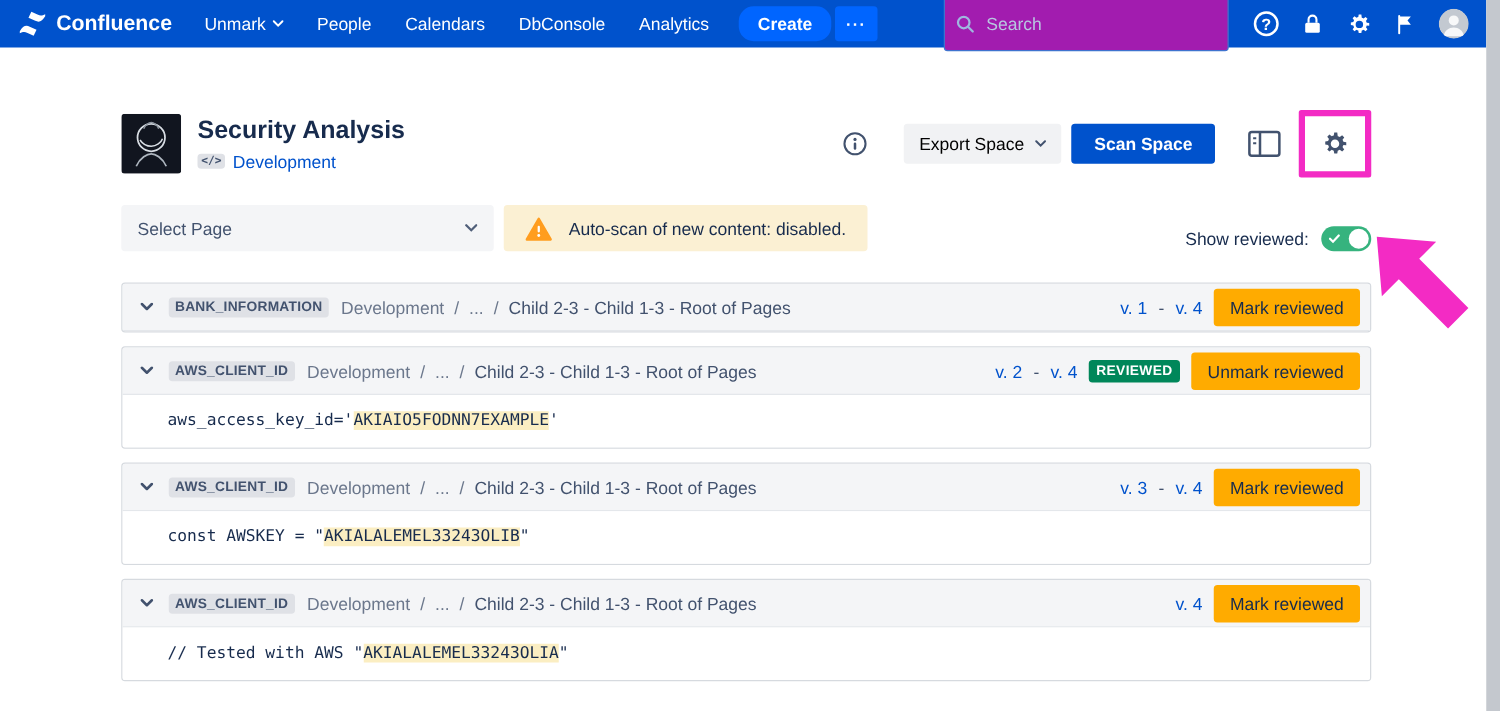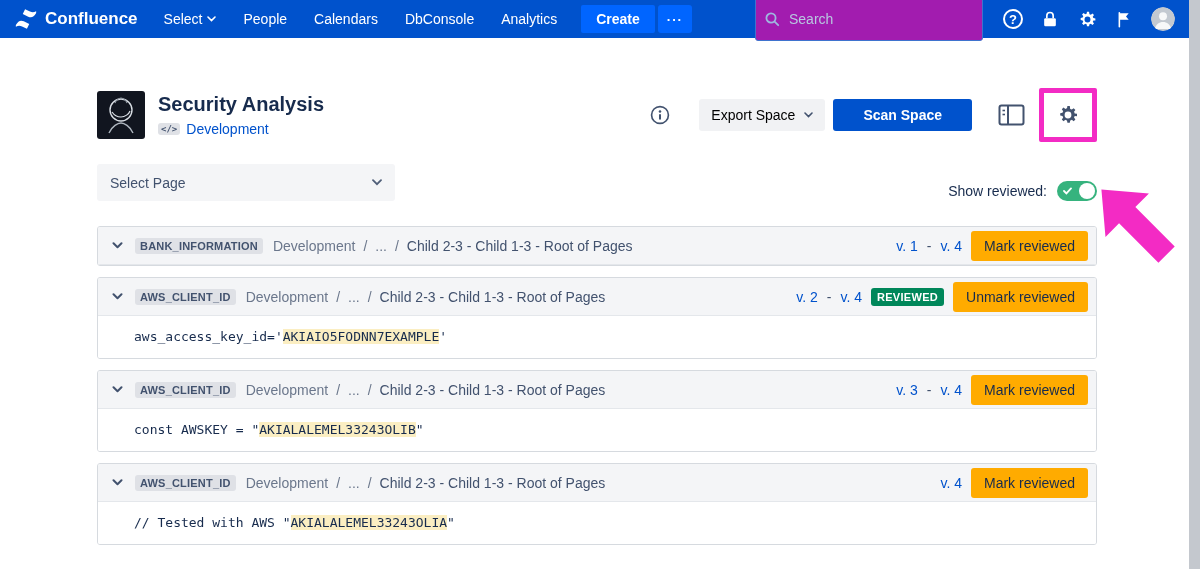--- a/index.html
+++ b/index.html
@@ -5,21 +5,21 @@
   * { box-sizing: border-box; }
   html, body { margin:0; padding:0; }
   body { width:1200px; height:569px; background:#c4c8ce; font-family:"Liberation Sans", sans-serif; overflow:hidden; position:relative; }
   .screen { position:absolute; left:0; top:0; width:1189px; height:569px; background:#fff; overflow:hidden; }
 
   
   .navbar { height:38px; background:#0052CC; display:flex; align-items:center; padding:0 14px; }
   .brand { display:flex; align-items:center; gap:7px; color:#fff; font-size:17px; font-weight:bold; cursor:pointer; }
   .nav-links { display:flex; align-items:center; gap:27px; margin-left:26px; }
   .nav-link { color:#fff; font-size:14px; display:flex; align-items:center; gap:5px; cursor:pointer; text-decoration:none; }
-  .btn-create { margin-left:24px; background:#0065FF; color:#fff; border:none; border-radius:2px; height:28px; padding:0 15px; font-size:14px; font-weight:bold; font-family:inherit; cursor:pointer; }
+  .btn-create { margin-left:24px; background:#0065FF; color:#fff; border:none; border-radius:12px; height:28px; padding:0 15px; font-size:14px; font-weight:bold; font-family:inherit; cursor:pointer; }
   .btn-more { margin-left:3px; background:#0065FF; color:#fff; border:none; border-radius:3px; height:28px; padding:0 9px; font-size:13px; font-weight:bold; letter-spacing:1px; font-family:inherit; cursor:pointer; }
   .search-wrap { margin-left:auto; width:228px; height:44px; background:#a21caf; border:1px solid #3F73CE; border-radius:3px; display:flex; align-items:center; padding:0 8px; gap:7px; }
   .search-wrap input { flex:1; background:transparent; border:none; outline:none; color:#fff; font-size:14px; font-family:inherit; min-width:0; }
   .search-wrap input::placeholder { color:#B8C7E0; }
   .nav-icons { display:flex; align-items:center; gap:17px; margin-left:20px; }
   .icon-btn { display:flex; align-items:center; justify-content:center; cursor:pointer; }
   .q-icon { width:20px; height:20px; border:2px solid #fff; border-radius:50%; color:#fff; font-size:13px; font-weight:bold; display:flex; align-items:center; justify-content:center; }
   .avatar-svg { border-radius:50%; display:block; }
 
   
@@ -28,21 +28,21 @@
   .space-avatar { width:48px; height:48px; border-radius:3px; overflow:hidden; flex:none; cursor:pointer; }
   .space-meta { margin-left:13px; }
   .space-meta h1 { margin:0; font-size:20px; color:#172B4D; font-weight:bold; }
   .space-sub { display:flex; align-items:center; gap:6px; margin-top:5px; }
   .dev-chip { background:#DFE1E6; color:#42526E; border-radius:3px; font-family:"DejaVu Sans Mono", monospace; font-size:9px; font-weight:bold; padding:1px 3px; }
   .space-link { color:#0052CC; font-size:14px; text-decoration:none; cursor:pointer; }
   .header-actions { margin-left:auto; display:flex; align-items:center; }
   .info-btn { margin-right:28px; cursor:pointer; display:flex; }
   .btn { border:none; border-radius:3px; height:32px; font-size:14px; font-family:inherit; display:flex; align-items:center; cursor:pointer; }
   .btn-subtle { background:#F1F2F4; color:#000000; padding:0 12px; gap:9px; }
-  .btn-primary { background:#0052CC; color:#fff; font-weight:bold; padding:0 30px; margin-left:8px; }
+  .btn-primary { background:#0052CC; color:#fff; font-weight:bold; padding:0 18px; margin-left:8px; }
   .panel-btn { margin-left:26px; cursor:pointer; display:flex; }
   .anno-box { margin-left:14px; border:5px solid #F32BC4; border-radius:2px; padding:10px 12px; display:flex; align-items:center; justify-content:center; }
   .gear-btn { display:flex; cursor:pointer; }
 
   
   .toolbar-row { display:flex; align-items:flex-end; margin-top:22px; }
   .select-page { width:298px; height:37px; background:#F4F5F7; border-radius:3px; display:flex; align-items:center; justify-content:space-between; padding:0 13px; font-size:14px; color:#42526E; cursor:pointer; flex:none; }
   .warn-banner { margin-left:8px; height:37px; background:#FBF0D3; border-radius:3px; display:flex; align-items:center; gap:13px; padding:0 17px; font-size:14px; color:#172B4D; }
   .show-reviewed { margin-left:auto; display:flex; align-items:center; gap:10px; font-size:14px; color:#172B4D; }
   .toggle { position:relative; width:40px; height:20px; background:#36B37E; border-radius:10px; cursor:pointer; flex:none; }
@@ -77,21 +77,21 @@
   <header class="navbar">
     <div class="brand">
       <svg width="24" height="24" viewBox="0 0 26 26">
         <path d="M2 19.5c2.6-4.3 5-5.7 8.6-4l5.9 2.8-2.5 5.2-5.3-2.5c-2.6-1.2-4.2-.9-6.7.3z" fill="#fff"></path>
         <path d="M24 6.5c-2.6 4.3-5 5.7-8.6 4L9.5 7.7 12 2.5l5.3 2.5c2.6 1.2 4.2.9 6.7-.3z" fill="#fff"></path>
       </svg>
       <span>Confluence</span>
     </div>
     <nav class="nav-links">
       <a class="nav-link">
-        <span>Select</span>
+        <span>Unmark</span>
         <svg width="9" height="6" viewBox="0 0 9 6">
             <path d="M1 1l3.5 3.5L8 1" stroke="#fff" stroke-width="1.6" fill="none" stroke-linecap="round"></path>
           </svg>
       </a>
       <a class="nav-link">People</a>
       <a class="nav-link">Calendars</a>
       <a class="nav-link">DbConsole</a>
       <a class="nav-link">Analytics</a>
     </nav>
     <button class="btn-create">Create</button>
@@ -186,20 +186,28 @@
       </div>
     </div>
 
     <div class="toolbar-row">
       <div class="select-page">
         <span>Select Page</span>
         <svg width="10" height="7" viewBox="0 0 10 7">
             <path d="M1 1.2l4 4 4-4" stroke="#505F79" stroke-width="1.8" fill="none" stroke-linecap="round"></path>
           </svg>
       </div>
+      <div class="warn-banner">
+        <svg width="22" height="20" viewBox="0 0 22 20">
+          <path d="M11 2 L20.5 18.5 L1.5 18.5 Z" fill="#FF9D1F" stroke="#FF9D1F" stroke-width="2" stroke-linejoin="round"></path>
+          <rect x="10.1" y="7.5" width="1.8" height="5.4" rx="0.9" fill="#fff"></rect>
+          <circle cx="11" cy="15.4" r="1.15" fill="#fff"></circle>
+        </svg>
+        <span>Auto-scan of new content: disabled.</span>
+      </div>
       <div class="show-reviewed">
         <span>Show reviewed:</span>
         <span class="toggle">
           <svg class="check" width="9" height="8" viewBox="0 0 9 8">
               <path d="M1 4l2.4 2.4L8 1.4" stroke="#fff" stroke-width="1.8" fill="none" stroke-linecap="round"></path>
             </svg>
           <span class="knob"></span>
         </span>
       </div>
     </div>

